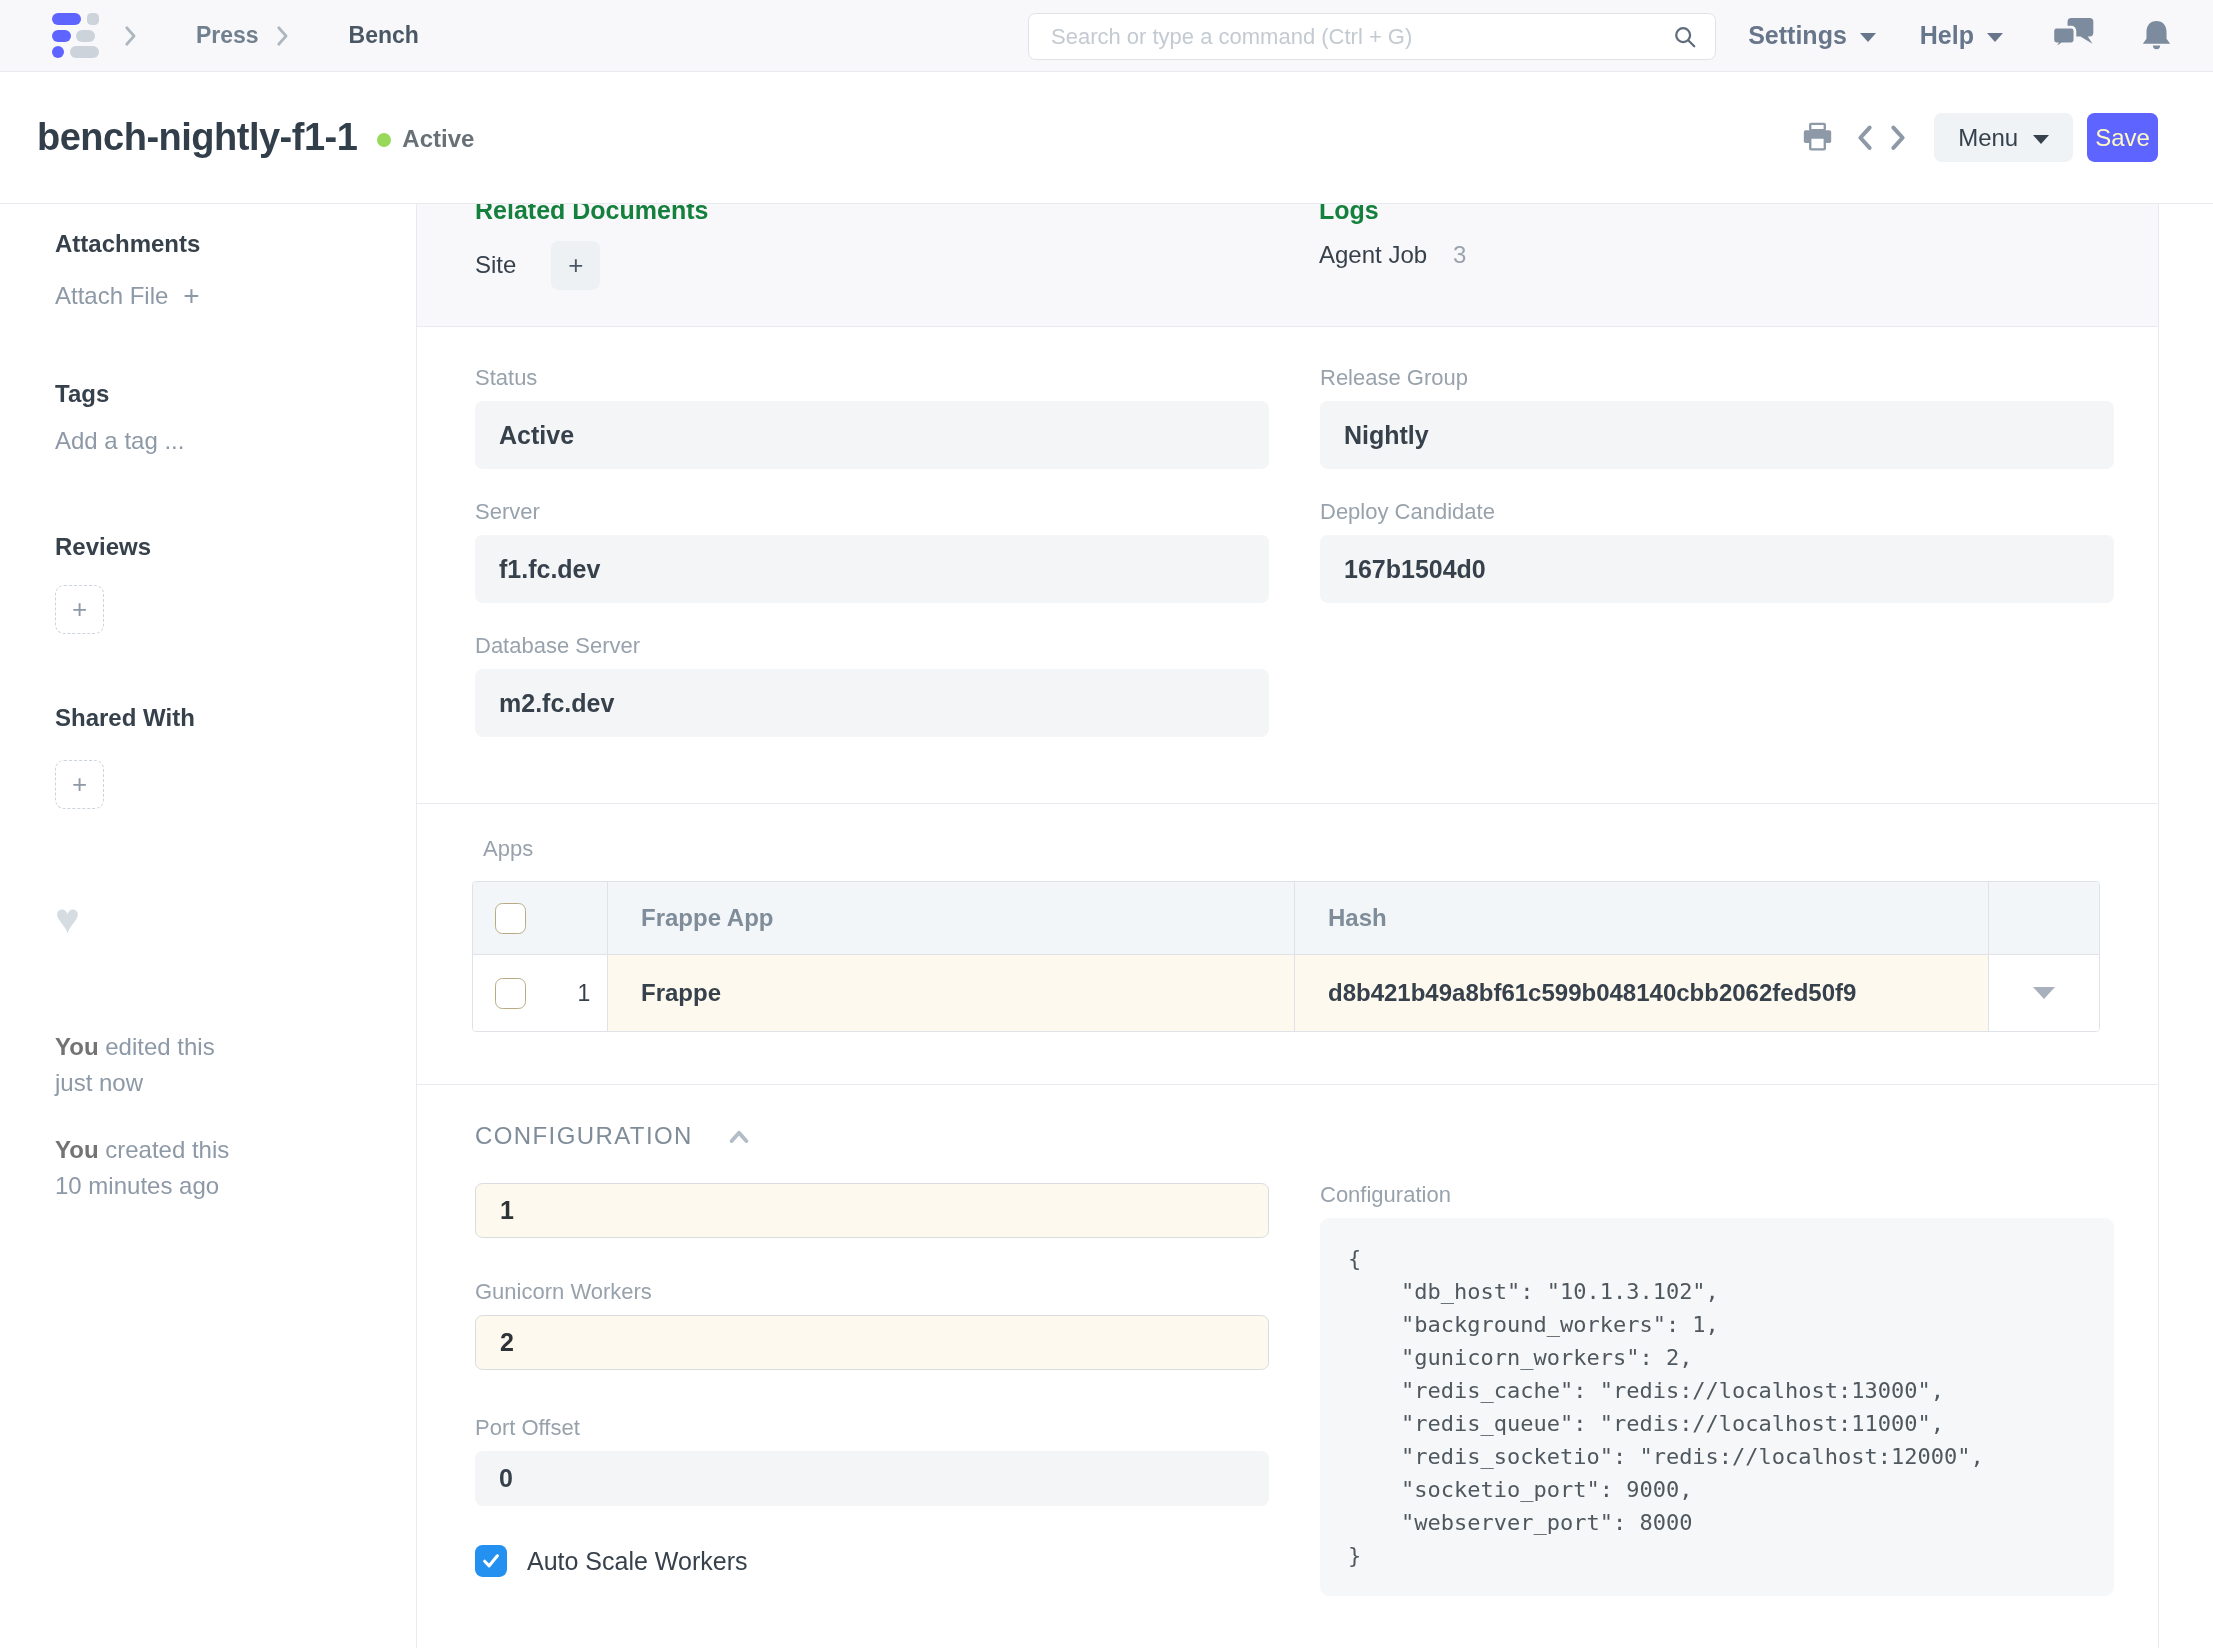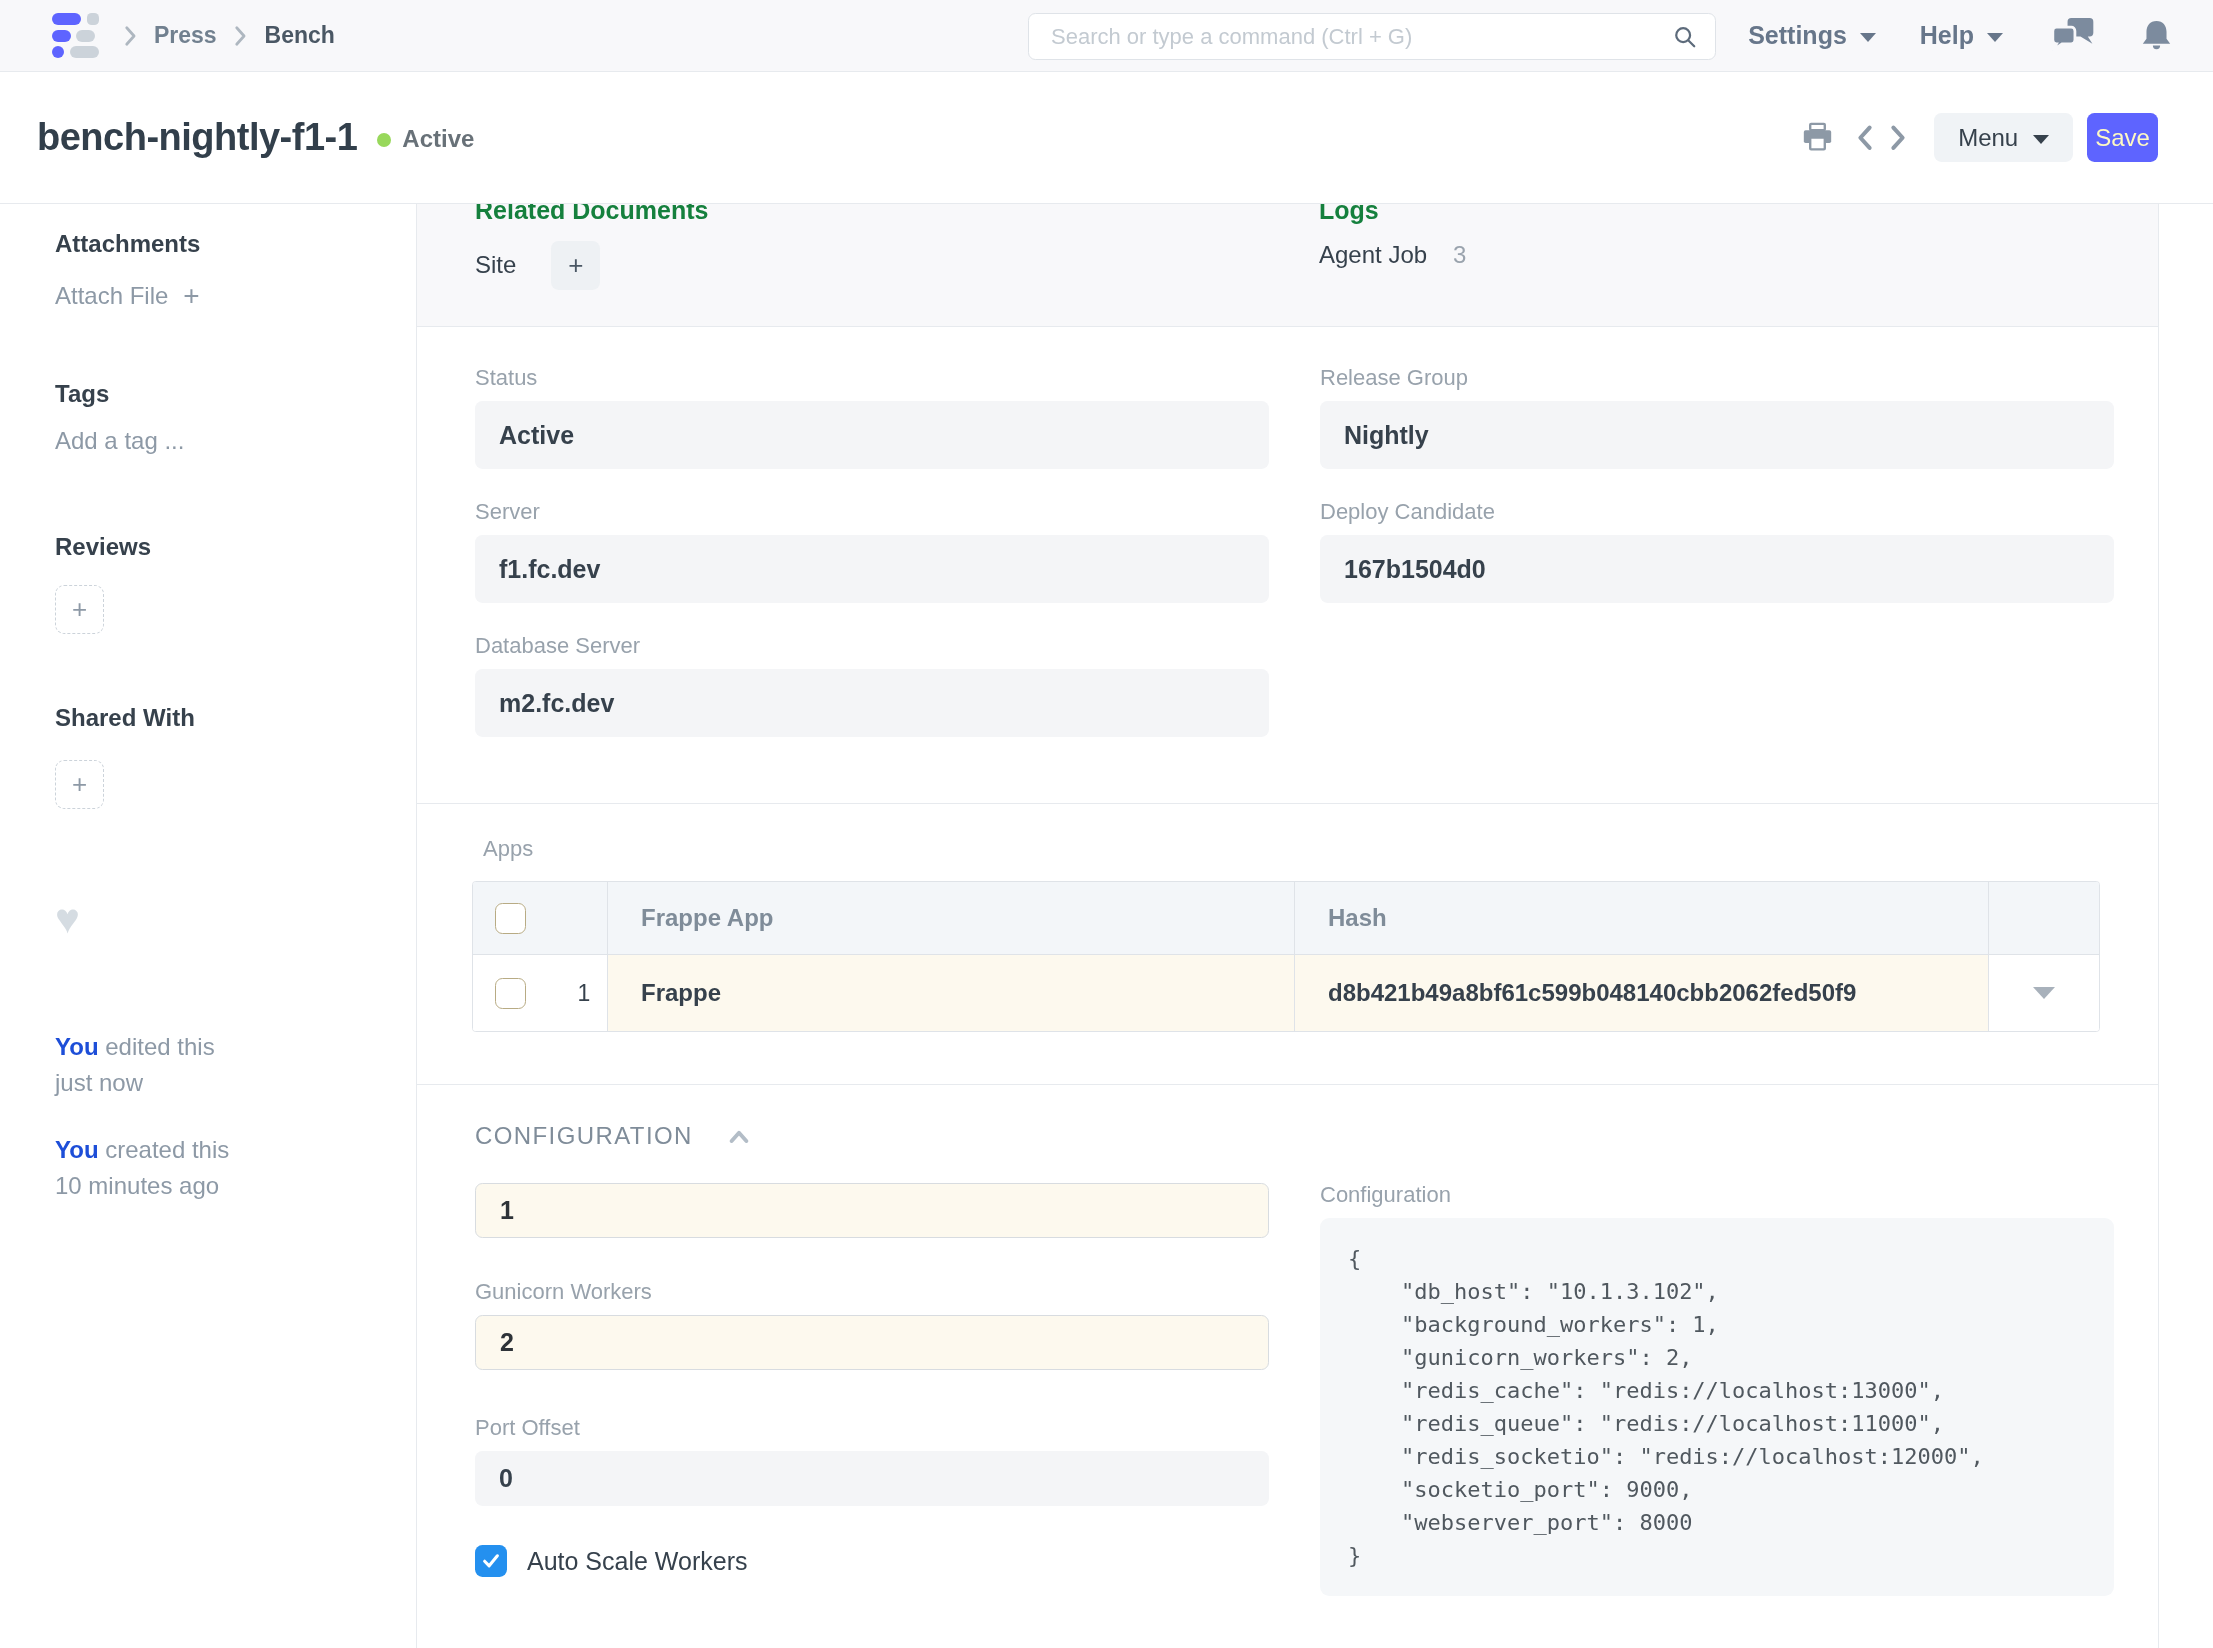--- a/index.html
+++ b/index.html
@@ -11,21 +11,21 @@
   .logo { margin-left: 52px; display: flex; flex-direction: column; gap: 4.6px; cursor: pointer; }
   .logo .lrow { display: flex; gap: 5.5px; align-items: center; }
   .logo .shp { height: 12px; border-radius: 6.5px; }
   .b1 { width: 29px; background: var(--accent); }
   .g1 { width: 12px; background: #ccd3da; border-radius: 4.6px !important; }
   .b2 { width: 18.5px; background: var(--accent); }
   .g2 { width: 18.5px; background: #ccd3da; }
   .b3 { width: 12px; background: var(--accent); border-radius: 50% !important; }
   .g3 { width: 29px; background: #ccd3da; }
   .breadcrumb { display: flex; align-items: center; margin-left: 24px; gap: 16.6px; }
-  .crumb { font-size: 23px; font-weight: 700; color: #71808f; cursor: pointer; }
+  .crumb { font-size: 23px; font-weight: 700; color: #71808f; cursor: pointer; margin-left: 42px; }
   .crumb.current { color: #4a5764; }
   .bc-chev { display: flex; color: #aeb7c0; }
 
   .search-wrap { position: absolute; left: 1028px; top: 13px; width: 688px; height: 47px; background: #fff; border: 0.9px solid #dfe3e8; border-radius: 7.4px; display: flex; align-items: center; }
   .search-wrap input { flex: 1; border: none; outline: none; background: transparent; font-size: 22px; padding: 0 9.2px 0 22px; color: #36414c; font-family: "Liberation Sans", sans-serif; }
   .search-wrap input::placeholder { color: #c3cad1; }
   .search-icon { margin-right: 18.5px; display: flex; color: #5d6b7b; }
 
   .nav-right { margin-left: auto; display: flex; align-items: center; margin-right: 41px; }
   .avatar { width: 43px; height: 43px; border-radius: 11px; background: #fcfdfd; border: 1.8px solid #dbe1e7; display: flex; align-items: center; justify-content: center; font-size: 23px; color: #93a0ac; cursor: pointer; }
@@ -55,21 +55,21 @@
 
   
   .content { display: flex; border-top: 0.9px solid #e7eaee; height: 1445px; }
   .sidebar { width: 417px; border-right: 0.9px solid #e7eaee; padding: 26px 28px 0 55px; flex-shrink: 0; background: #fff; }
   .sb-heading { font-size: 24px; font-weight: 700; color: #36414c; }
   .sb-link { font-size: 24px; color: #8d99a6; cursor: pointer; display: flex; align-items: center; }
   .plus-glyph { font-size: 28px; margin-left: 14.8px; color: #8d99a6; }
   .dash-add { width: 49px; height: 49px; border: 1.8px dashed #ccd3da; border-radius: 9.2px; display: flex; align-items: center; justify-content: center; color: #8d99a6; font-size: 26px; cursor: pointer; background: #fff; }
   .heart { font-size: 42px; color: #d5dce2; cursor: pointer; line-height: 1; }
   .sb-activity { font-size: 24px; color: #8d99a6; line-height: 36px; }
-  .sb-activity b { color: #1d4ed8; font-weight: 700; }
+  .sb-activity b { color: #737373; font-weight: 700; }
   .mb24 { margin-bottom: 22px; } .mb74 { margin-bottom: 68px; } .mb20 { margin-bottom: 18.5px; }
   .mb84 { margin-bottom: 78px; } .mb26 { margin-bottom: 24px; } .mb76 { margin-bottom: 70px; }
   .mb30 { margin-bottom: 28px; } .mb96 { margin-bottom: 89px; } .mb34 { margin-bottom: 31px; }
 
   .main { flex: 1; margin-right: 55px; border-right: 0.9px solid #e7eaee; background: #fff; }
 
   
   .dashboard { background: #f8f8fa; height: 122px; overflow: hidden; padding: 0 44px 0 58px; display: flex; }
   .dash-col-l { width: 844px; flex-shrink: 0; }
   .dash-col-r { flex: 1; }

